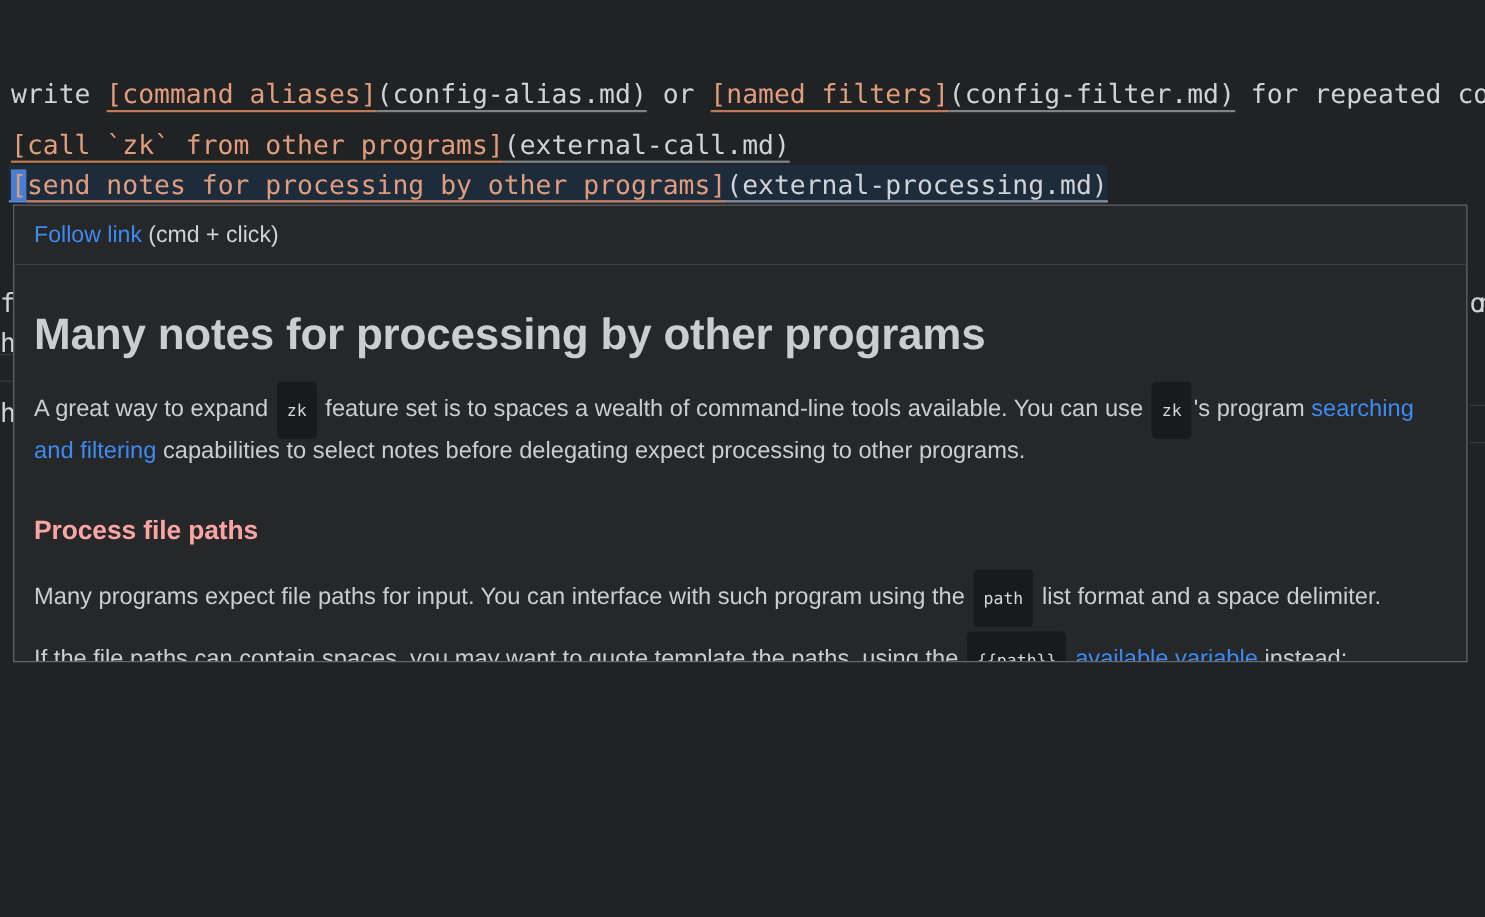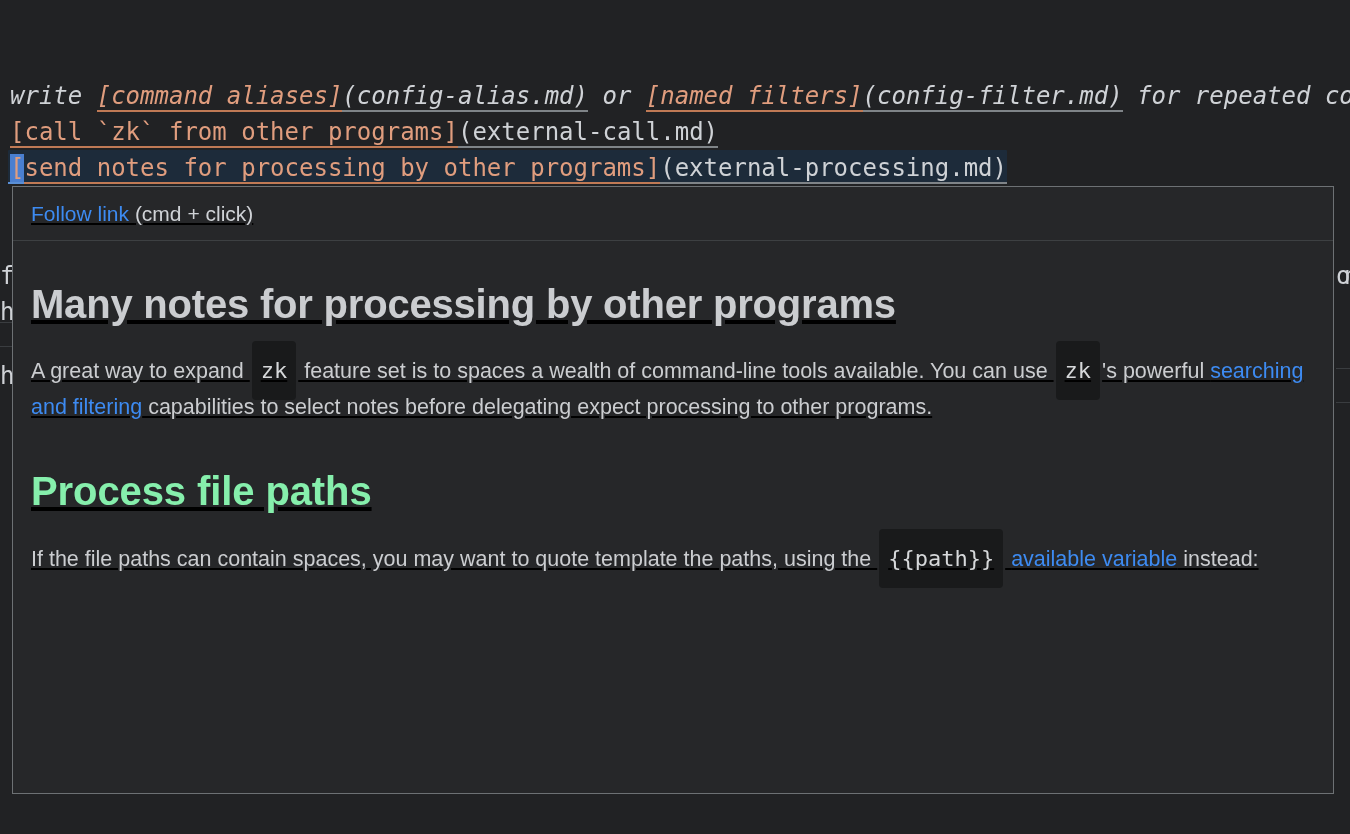--- a/index.html
+++ b/index.html
@@ -26,21 +26,21 @@
     white-space: pre;
     color: #cfd2d6;
   }
   .code-line {
     position: absolute;
     left: 10px;
     right: 0;
     height: 36px;
     white-space: pre;
   }
-  .ln1 { top: 78px; font-style: italic; }
+  .ln1 { top: 68px; }
   .ln2 { top: 114px; }
   .ln3 { top: 150px; }
 
   .md-linktext { color: #e09d7e; }
   .md-url      { color: #cfd2d6; }
   .u-link      { border-bottom: 2px solid #c07a55; }
   .u-url       { border-bottom: 2px solid #7f8488; }
 
   
   .cur-line {
@@ -78,26 +78,25 @@
     background: #3a3d40;
     height: 1px;
   }
 
   
   #popup {
     position: absolute;
     left: 12px;
     top: 186px;
     width: 1322px;
-    height: 608px;
+    height: 416px;
     background: #262729;
     border: 1px solid #6d7174;
     box-sizing: border-box;
     overflow: hidden;
-    text-decoration: underline;
   }
   #popup-header {
     height: 54px;
     border-bottom: 1px solid #3d4042;
     display: flex;
     align-items: center;
     padding: 0 0 0 18px;
     box-sizing: border-box;
     background: #262729;
   }
@@ -119,41 +118,41 @@
 
   h1.doc-h1 {
     font-size: 40px;
     line-height: 1.15;
     font-weight: bold;
     margin: 22px 0 26px 0;
     color: #cbcdd0;
     letter-spacing: -0.2px;
   }
   h2.doc-h2 {
-    font-size: 40px;
+    font-size: 24px;
     line-height: 1.2;
     font-weight: bold;
     margin: 42px 0 26px 0;
-    color: #86efac;
+    color: #fca5a5;
     letter-spacing: -0.1px;
   }
   p.doc-p {
     font-size: 21.5px;
     line-height: 36px;
     margin: 0 0 18px 0;
     color: #cbcdd0;
   }
   a.doc-a, .doc-a {
     color: #3d8bf2;
     text-decoration: none;
     cursor: pointer;
   }
   code.inline {
     font-family: "DejaVu Sans Mono", monospace;
-    font-size: 22px;
+    font-size: 15px;
     background: #191a1b;
     color: #d6d8da;
     border-radius: 4px;
     padding: 17px 9px;
     margin: 0 2px;
   }
   pre.doc-pre {
     font-family: "DejaVu Sans Mono", monospace;
     font-size: 22px;
     line-height: 32px;
@@ -198,22 +197,23 @@
 <div id="popup">
 
   <div id="popup-header">
     <span class="hdr-text"><span class="hdr-link">Follow link</span><span> </span><span>(cmd + click)</span></span>
   </div>
 
   <div id="popup-body">
 
     <h1 class="doc-h1">Many notes for processing by other programs</h1>
 
-    <p class="doc-p"><span>A great way to expand </span><code class="inline">zk</code><span> feature set is to spaces a wealth of command-line tools available. You can use </span><code class="inline">zk</code><span>'s powerful </span><a class="doc-a">searching and filtering</a><span> capabilities to select notes before delegating expect processing to other programs.</span></p>
+    <p class="doc-p"><span>A great way to expand </span><code class="inline">zk</code><span> feature set is to spaces a wealth of command-line tools available. You can use </span><code class="inline">zk</code><span>'s program </span><a class="doc-a">searching and filtering</a><span> capabilities to select notes before delegating expect processing to other programs.</span></p>
 
     <h2 class="doc-h2">Process file paths</h2>
 
+    <p class="doc-p"><span>Many programs expect file paths for input. You can interface with such program using the </span><code class="inline">path</code><span> list format and a space delimiter.</span></p>
 
 
     <p class="doc-p"><span>If the file paths can contain spaces, you may want to quote template the paths, using the </span><code class="inline">{{path}}</code><span> </span><a class="doc-a">available variable</a><span> instead:</span></p>
 
   </div>
 </div>
 
 </body></html>

